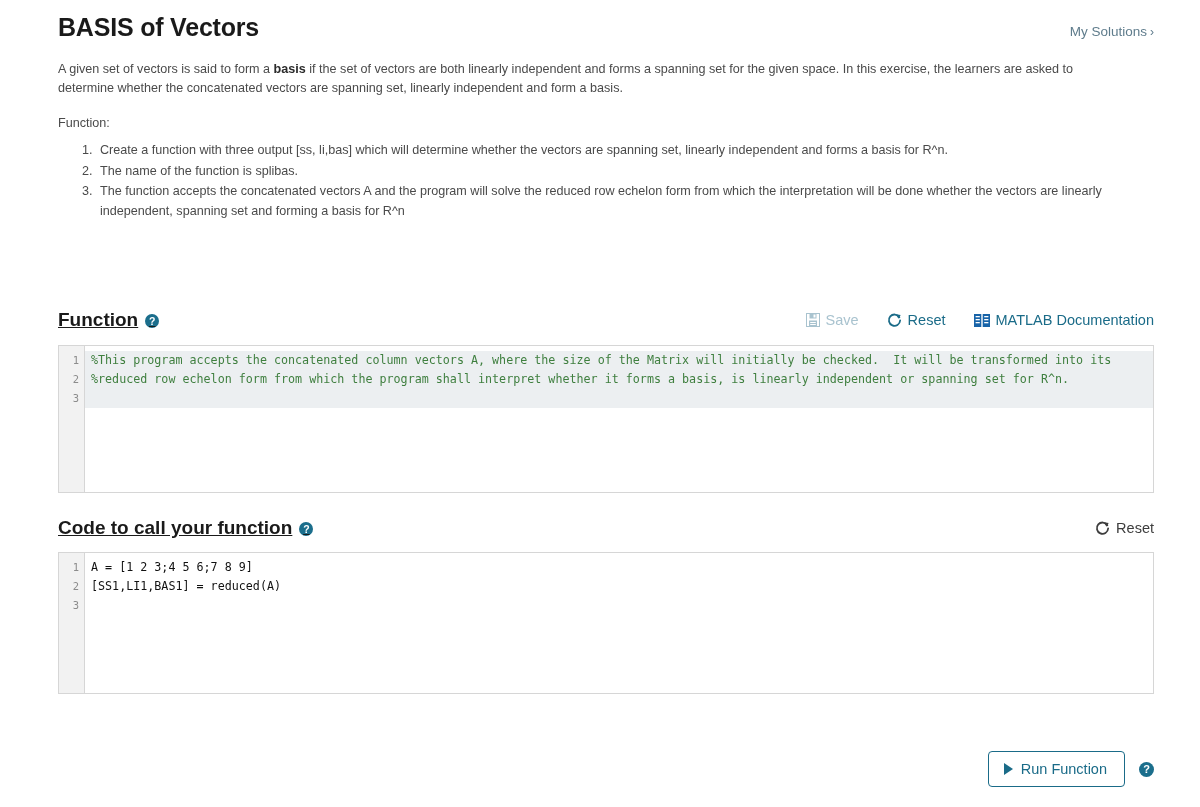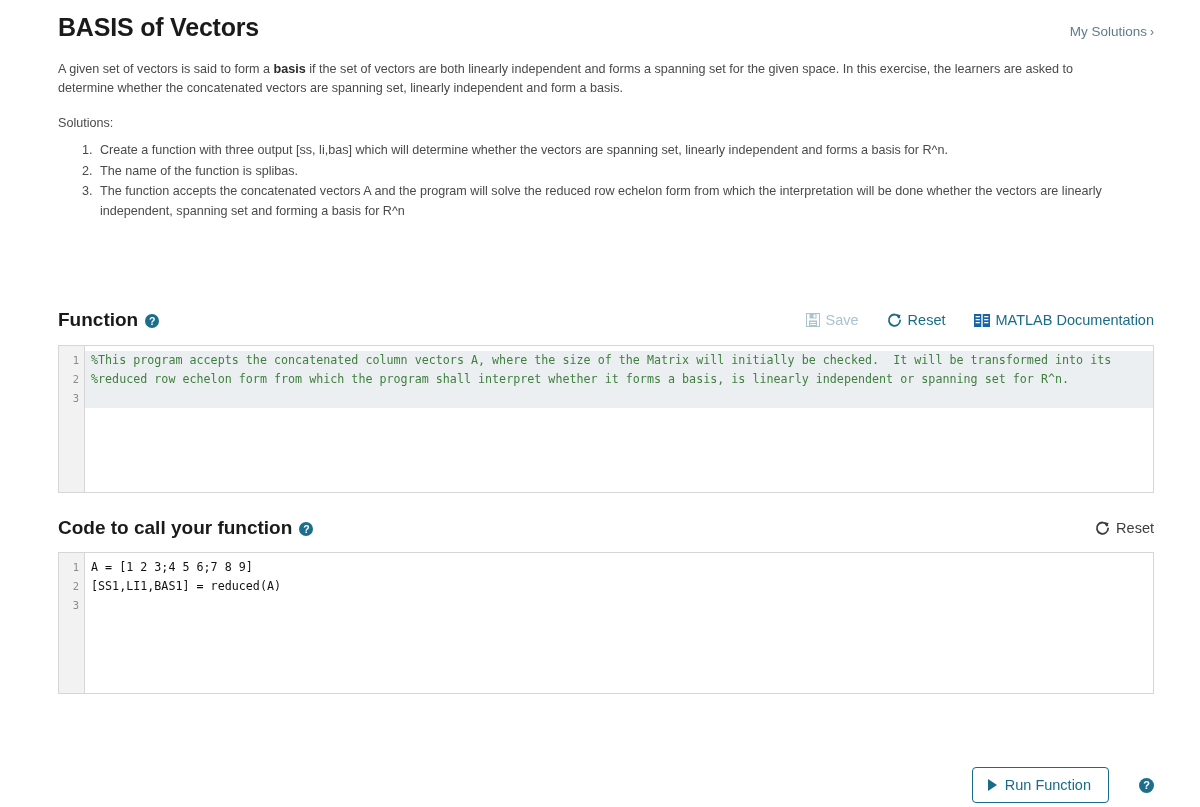--- a/index.html
+++ b/index.html
@@ -96,20 +96,21 @@
     margin-top: 14px;
   }
   .section-title {
     font-size: 19px;
     font-weight: bold;
     color: #1a1a1a;
     display: flex;
     align-items: center;
     gap: 7px;
     line-height: 26px;
+    text-decoration: underline;
   }
   .help-icon {
     display: inline-block;
     width: 14px;
     height: 14px;
     border-radius: 50%;
     background: #1b6e8c;
     color: #ffffff;
     font-size: 10.5px;
     font-weight: bold;
@@ -219,24 +220,24 @@
     background: #eceff1;
   }
   .codeline.comment {
     color: #3f7f3f;
   }
 
   
   .footer {
     position: absolute;
     right: 46px;
-    bottom: 4px;
-    display: flex;
-    align-items: center;
-    gap: 30px;
+    bottom: 20px;
+    display: flex;
+    align-items: center;
+    gap: 14px;
   }
   .run-btn {
     display: flex;
     align-items: center;
     gap: 8px;
     border: 1px solid #1a6b88;
     border-radius: 4px;
     background: #ffffff;
     color: #1a6b88;
     font-size: 14.5px;
@@ -269,21 +270,21 @@
 
   <div class="header-row">
     <h1 class="page-title">BASIS of Vectors</h1>
     <div class="my-solutions">
       <span>My Solutions</span><span class="chev">›</span>
     </div>
   </div>
 
   <div class="description">
     <p class="intro"><span>A given set of vectors is said to form a </span><b>basis</b><span> if the set of vectors are both linearly independent and forms a spanning set for the given space.  In this exercise, the learners are asked to determine whether the concatenated vectors are spanning set, linearly independent and form a basis.</span></p>
-    <p class="req-label">Solutions:</p>
+    <p class="req-label">Function:</p>
     <ol class="req-list">
       <li>Create a function with three output [ss, li,bas] which will determine whether the vectors are spanning set, linearly independent and forms a basis for R^n.</li>
       <li>The name of the function is splibas.</li>
       <li>The function accepts the concatenated vectors A and the program will solve the reduced row echelon form from which the interpretation will be done whether the vectors are linearly independent, spanning set and forming a basis for R^n</li>
     </ol>
   </div>
 
   <div class="section" style="margin-top:86px;">
     <div class="section-head">
       <div class="section-title">

